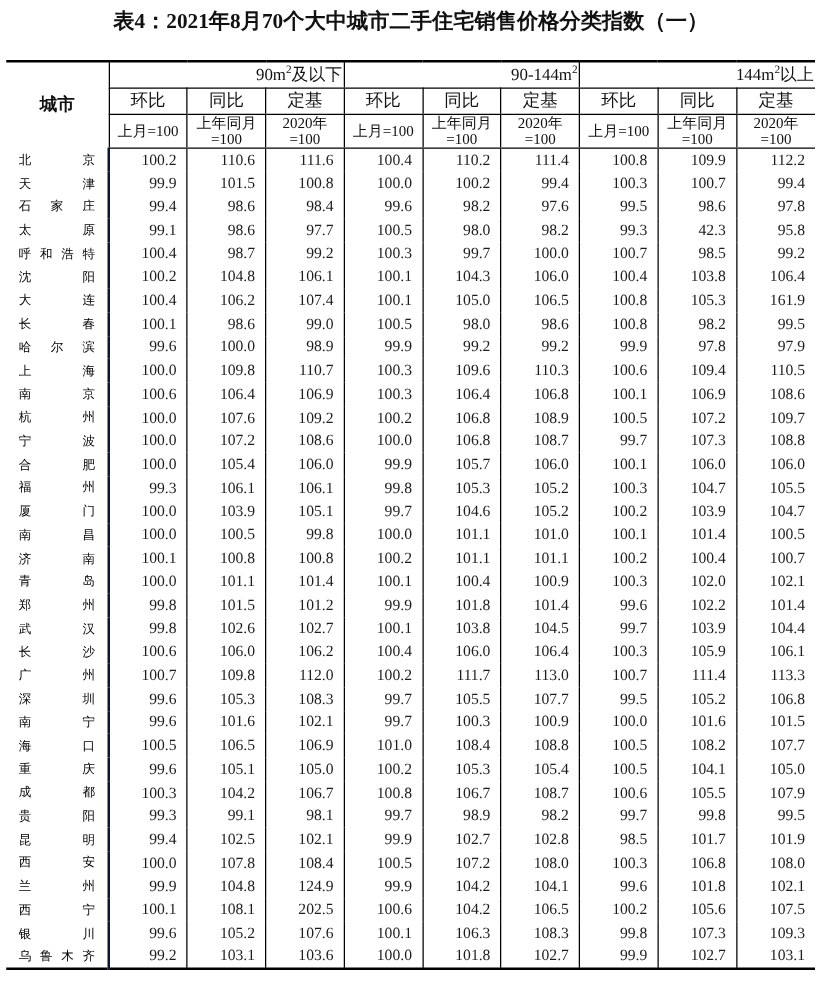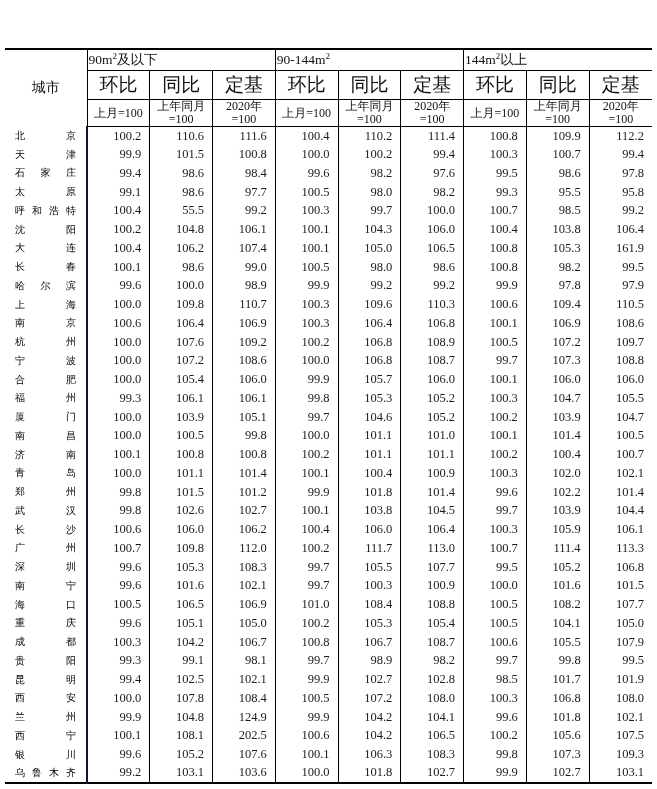--- a/index.html
+++ b/index.html
@@ -16,30 +16,30 @@
   }
   table.idx{
     position:absolute;left:5px;top:48px;width:647px;
     border-collapse:collapse;table-layout:fixed;
     border-top:2px solid #000;border-bottom:2px solid #000;
   }
   col.c-city{width:82px;}
   th,td{margin:0;box-sizing:border-box;font-weight:normal;}
   
   th.city-h{
-    border-right:1px solid #000;font-size:14px;vertical-align:middle;text-align:center;color:#111;
+    border-right:1px solid #000;font-size:14px;vertical-align:middle;text-align:center;color:#111;font-weight:bold;
   }
   tr.r-group th.group{
     border-left:1px solid #000;border-bottom:1px solid #000;
-    height:21px;font-size:13.5px;text-align:left;vertical-align:middle;color:#111;margin-top:12px;
+    height:21px;font-size:13.5px;text-align:right;vertical-align:middle;color:#111;margin-top:12px;
   }
   tr.r-group sup{font-size:9px;line-height:0;}
   tr.r-sub th{
     border-left:1px solid #000;border-bottom:1px solid #000;
-    height:19px;font-size:19px;text-align:center;vertical-align:middle;color:#111;
+    height:19px;font-size:14px;text-align:center;vertical-align:middle;color:#111;
   }
   tr.r-unit th{
     border-left:1px solid #000;border-bottom:1px solid #000;
     height:27px;font-size:12px;line-height:13px;text-align:center;vertical-align:middle;
     padding:0 2px;color:#111;
   }
   
   tbody td{height:18.75px;padding:0;vertical-align:middle;}
   td.city{
     border-right:2px solid #0f172a;
@@ -51,20 +51,21 @@
     border-left:1px solid #000;
     text-align:right;padding-right:8px;
     font-size:12.5px;color:#1c1c1c;
     font-family:"Liberation Serif","DejaVu Serif",serif;
   }
 </style>
 </head>
 <body>
 
 <div class="page">
+  <div class="title">表4：2021年8月70个大中城市二手住宅销售价格分类指数（一）</div>
 
   <table class="idx">
     <colgroup>
       <col class="c-city">
       <col>
         <col>
         <col>
         <col>
         <col>
         <col>
@@ -141,27 +142,27 @@
         </tr>
         <tr>
           <td class="city">太原</td>
           <td class="val">99.1</td>
           <td class="val">98.6</td>
           <td class="val">97.7</td>
           <td class="val">100.5</td>
           <td class="val">98.0</td>
           <td class="val">98.2</td>
           <td class="val">99.3</td>
-          <td class="val">95.5</td>
+          <td class="val">42.3</td>
           <td class="val">95.8</td>
         </tr>
         <tr>
           <td class="city">呼和浩特</td>
           <td class="val">100.4</td>
-          <td class="val">55.5</td>
+          <td class="val">98.7</td>
           <td class="val">99.2</td>
           <td class="val">100.3</td>
           <td class="val">99.7</td>
           <td class="val">100.0</td>
           <td class="val">100.7</td>
           <td class="val">98.5</td>
           <td class="val">99.2</td>
         </tr>
         <tr>
           <td class="city">沈阳</td>

